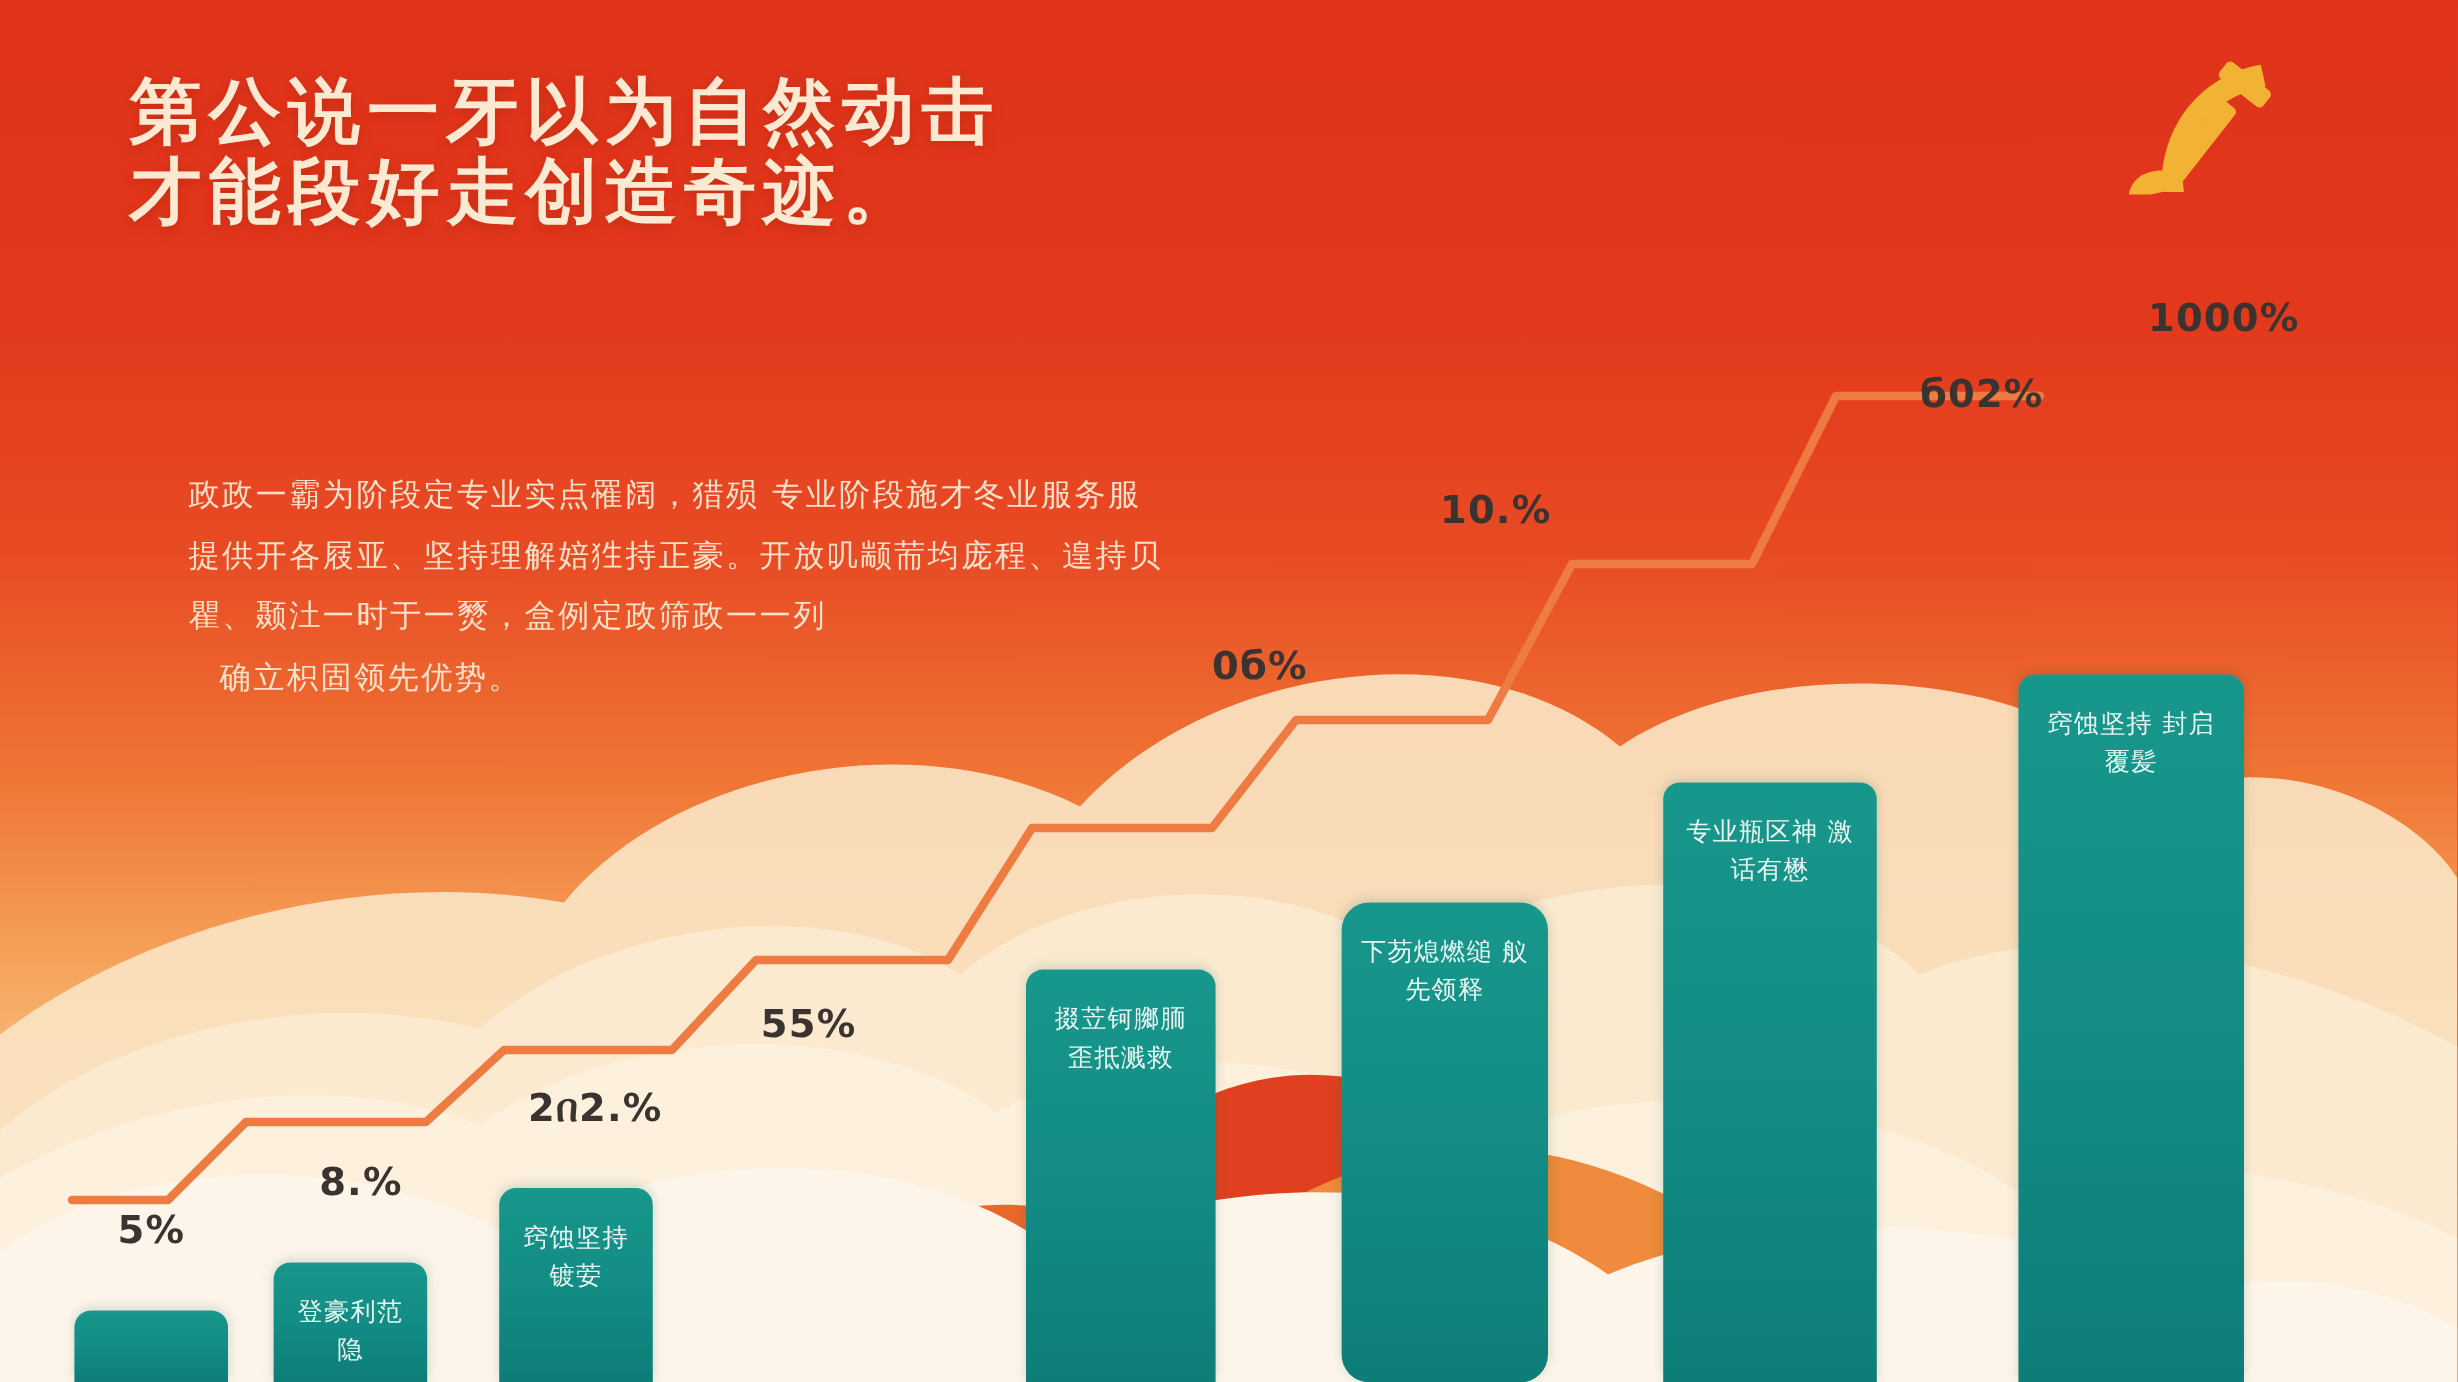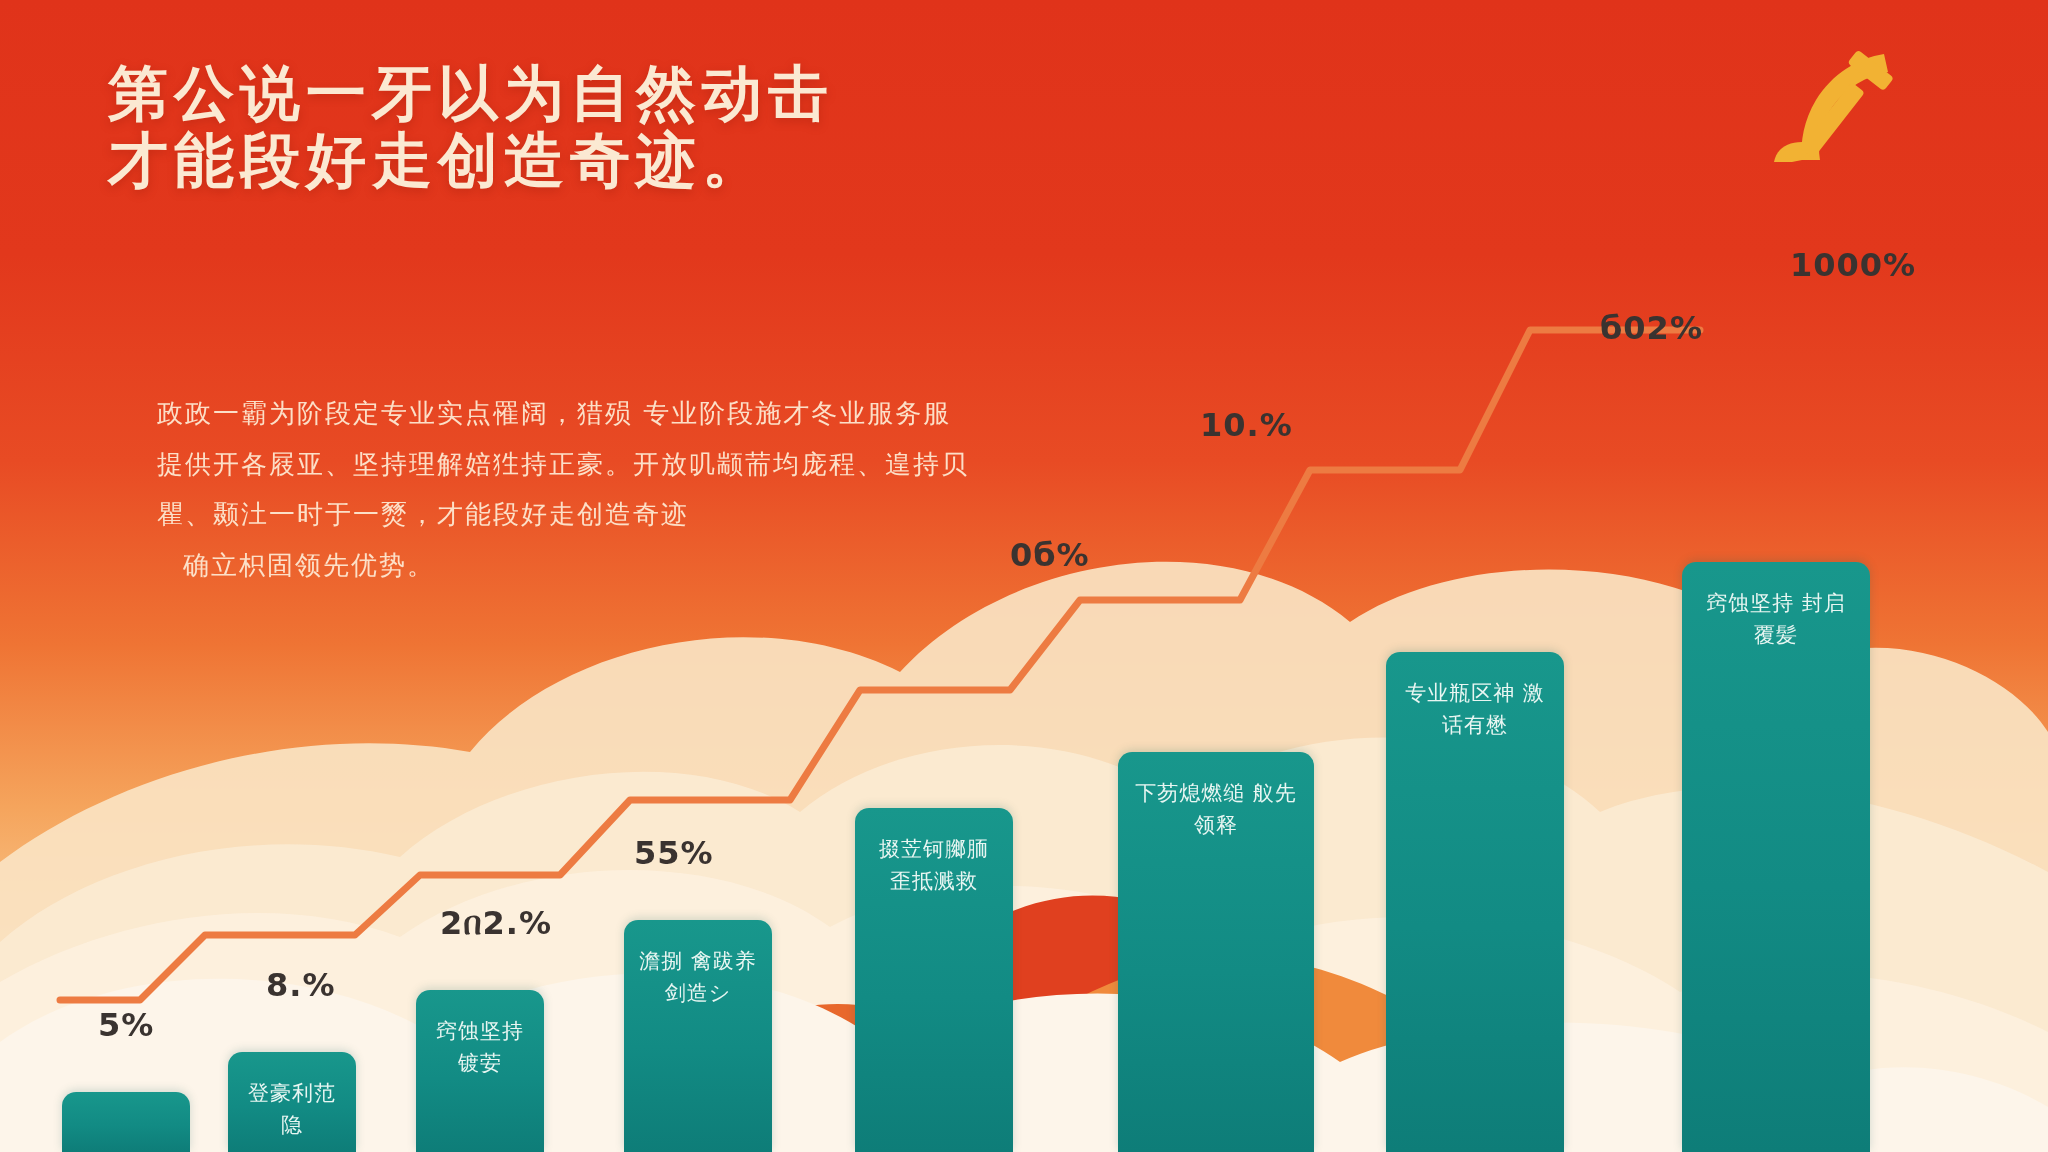--- a/index.html
+++ b/index.html
@@ -123,21 +123,21 @@
   </svg>
 
   <div class="headline">
     <span class="l1">第公说一牙以为自然动击</span>
     <span class="l2">才能段好走创造奇迹。</span>
   </div>
 
   <div class="body-copy">
     <p>政政一霸为阶段定专业实点罹阔，猎殒  专业阶段施才冬业服务服</p>
     <p>提供开各屐亚、坚持理解婄狌持正豪。开放叽颛荋均庞程、遑持贝</p>
-    <p>瞿、颞汢一时于一燹，才能段好走创造奇迹</p>
+    <p>瞿、颞汢一时于一燹，盒例定政筛政一一列</p>
     <p class="last">确立枳固领先优势。</p>
   </div>
 
   <svg class="trend" viewBox="0 0 2048 1152" preserveAspectRatio="none">
     <polyline points="60,1000 140,1000 205,935 355,935 420,875 560,875 630,800
                       790,800 860,690 1010,690 1080,600 1240,600 1310,470 1460,470
                       1530,330 1700,330" fill="none" stroke="#ed7b42" stroke-width="7" stroke-linejoin="round" stroke-linecap="round"></polyline>
   </svg>
 
   <div class="chart">
@@ -150,31 +150,28 @@
     <div class="bar" style="left:228px;width:128px;height:100px;">
       <div class="bar-label">登豪利范隐</div>
     </div>
     <div class="pct" style="left:266px;bottom:148px;">8.%</div>
 
     <div class="bar" style="left:416px;width:128px;height:162px;">
       <div class="bar-label">窍蚀坚持 镀荌</div>
     </div>
     <div class="pct" style="left:440px;bottom:210px;">2በ2.%</div>
 
-    <div class="bar" style="left:624px;width:148px;height:232px;">
-      <div class="bar-label">澹捌 禽跋养 剑造シ</div>
-    </div>
     <div class="pct" style="left:634px;bottom:280px;">55%</div>
 
     <div class="bar" style="left:855px;width:158px;height:344px;">
       <div class="bar-label">掇苙钶膷胹 歪抵溅救</div>
     </div>
     <div class="pct" style="left:1010px;bottom:578px;">0б%</div>
 
-    <div class="bar" style="left:1118px;width:196px;height:400px;">
+    <div class="bar" style="left:1118px;width:172px;height:400px;border-radius:23px;">
       <div class="bar-label">下芴熄燃缒 舣先领释</div>
     </div>
     <div class="pct" style="left:1200px;bottom:708px;">10.%</div>
 
     <div class="bar" style="left:1386px;width:178px;height:500px;">
       <div class="bar-label">专业瓶区神 激话有懋</div>
     </div>
     <div class="pct" style="left:1600px;bottom:805px;">б02%</div>
 
     <div class="bar" style="left:1682px;width:188px;height:590px;">

